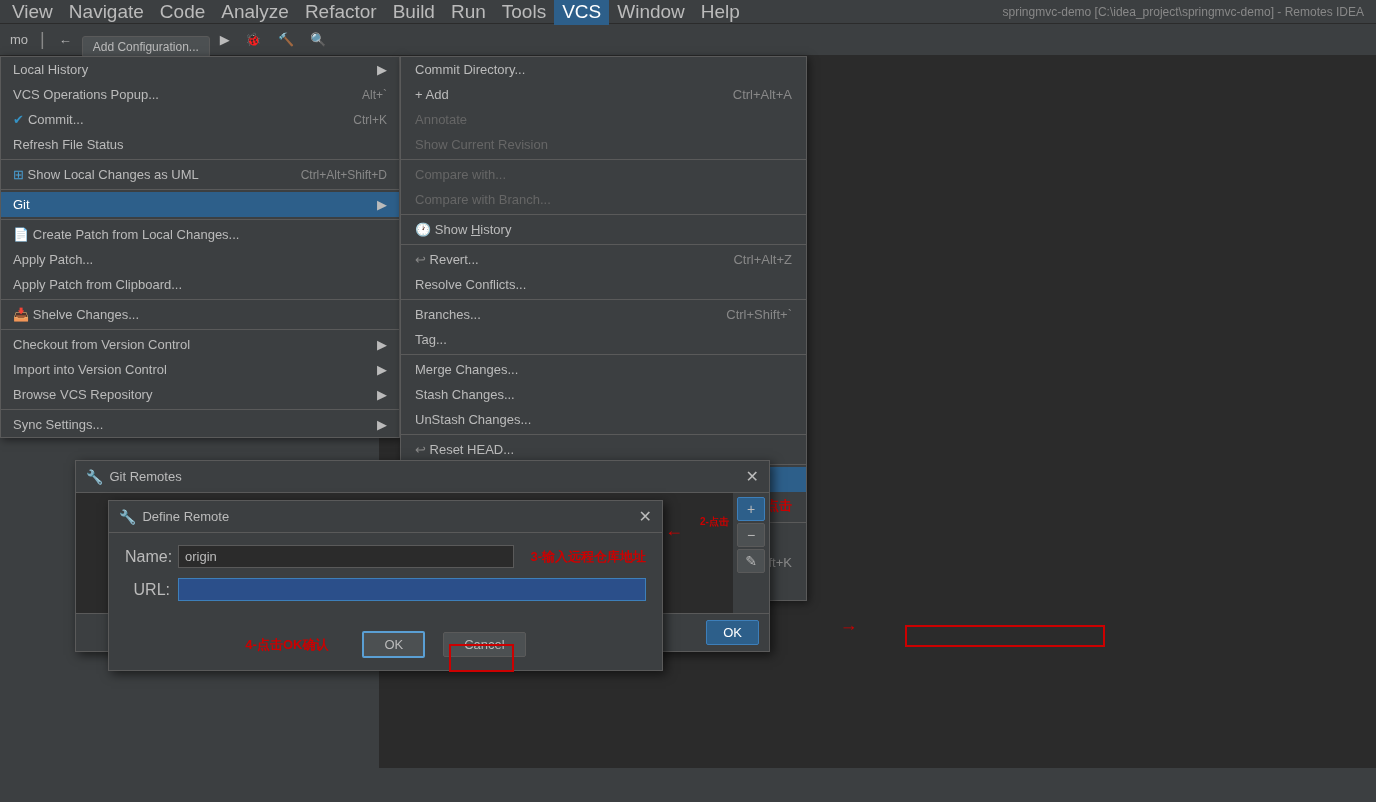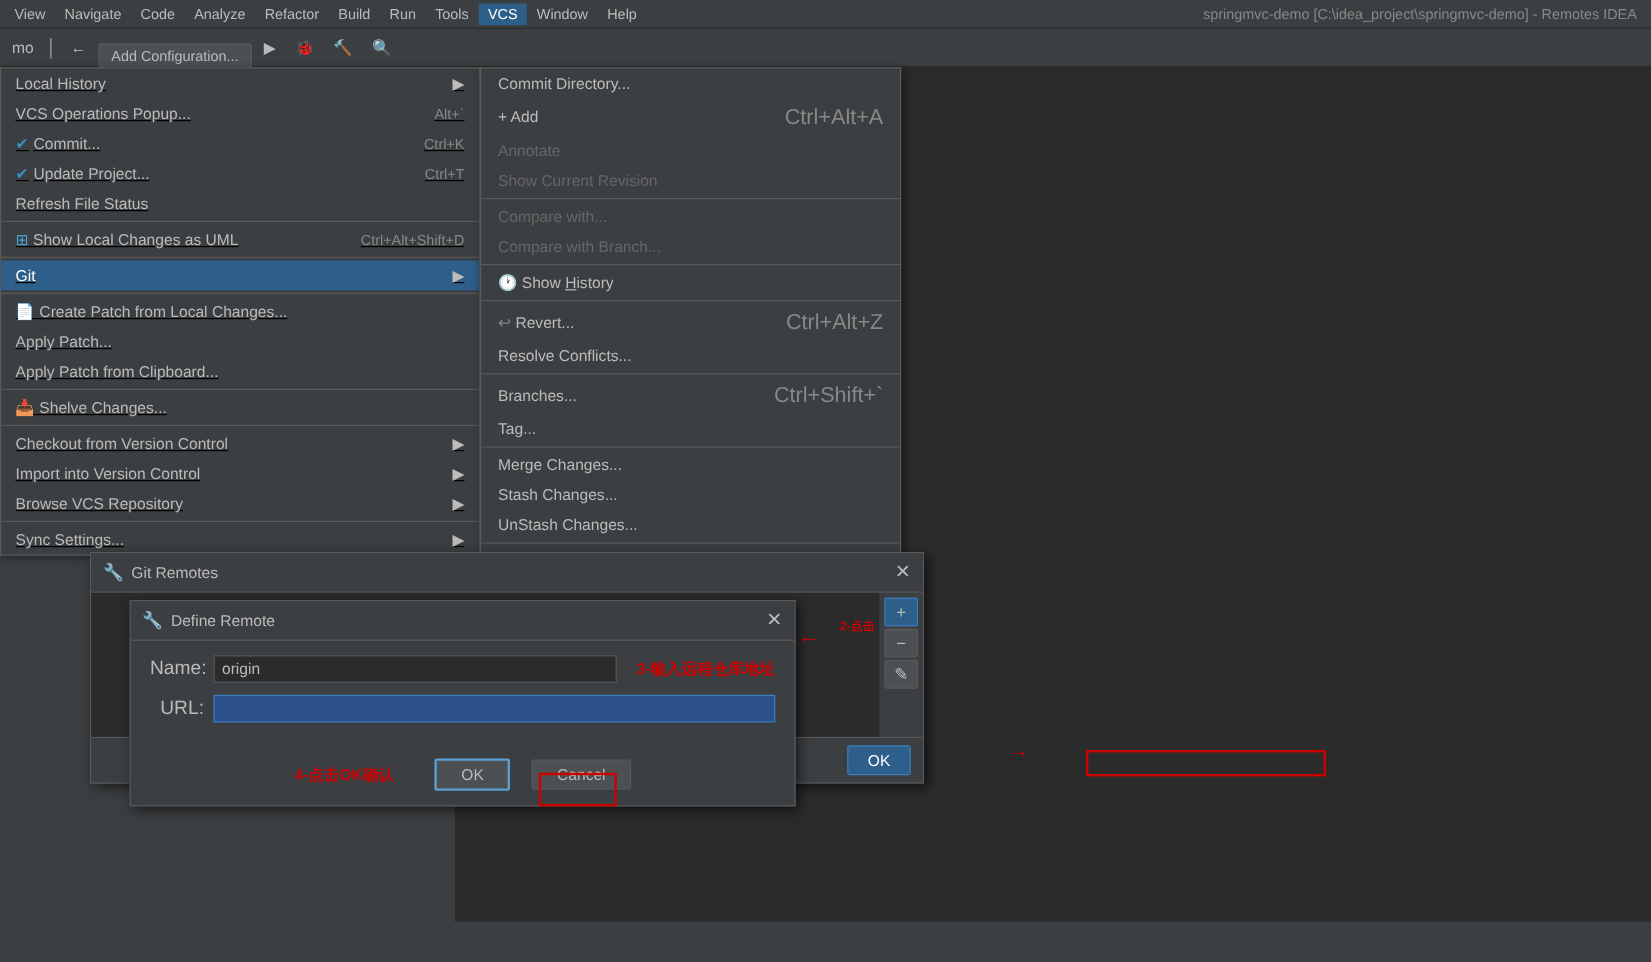--- a/index.html
+++ b/index.html
@@ -19,21 +19,21 @@
       display: flex;
       align-items: center;
       height: 24px;
       padding: 0 4px;
       border-bottom: 1px solid #2b2b2b;
     }
     .menu-item {
       color: #bbbbbb;
       padding: 2px 8px;
       cursor: pointer;
-      font-size: 12px;
+      font-size: 19px;
     }
     .menu-item.active { background: #2d5f8a; color: white; }
 
     
     .toolbar {
       background: #3c3f41;
       display: flex;
       align-items: center;
       height: 32px;
       padding: 0 6px;
@@ -119,21 +119,20 @@
     
     .vcs-menu {
       position: absolute;
       top: 0;
       left: 380px;
       width: 400px;
       background: #3c3f41;
       border: 1px solid #5a5a5a;
       box-shadow: 2px 2px 8px rgba(0,0,0,0.5);
       z-index: 100;
-      text-decoration: underline;
     }
     .vcs-menu-item {
       padding: 5px 12px;
       color: #bbbbbb;
       cursor: pointer;
       display: flex;
       align-items: center;
       justify-content: space-between;
       font-size: 13px;
     }
@@ -158,21 +157,21 @@
       padding: 5px 14px;
       color: #bbbbbb;
       cursor: pointer;
       display: flex;
       align-items: center;
       justify-content: space-between;
       font-size: 13px;
     }
     .git-submenu-item.highlighted { background: #2d5f8a; color: white; }
     .git-submenu-item.disabled { color: #666666; cursor: default; }
-    .git-submenu-item .shortcut { color: #888888; font-size: 18px; }
+    .git-submenu-item .shortcut { color: #888888; font-size: 13px; }
     .git-submenu-separator { height: 1px; background: #5a5a5a; margin: 2px 0; }
 
     
     .git-remotes-dialog {
       position: absolute;
       top: 460px;
       left: 75px;
       width: 695px;
       background: #3c3f41;
       border: 1px solid #5a5a5a;
@@ -421,24 +420,20 @@
     </div>
     <div class="vcs-menu-item">
       <span>VCS Operations Popup...</span>
         <span class="shortcut">Alt+`</span>
     </div>
     <div class="vcs-menu-item">
       <span><span class="checkmark">✔</span>Commit...</span>
         <span class="shortcut">Ctrl+K</span>
     </div>
     <div class="vcs-menu-item">
-      <span><span class="checkmark">✔</span>Update Project...</span>
-        <span class="shortcut">Ctrl+T</span>
-    </div>
-    <div class="vcs-menu-item">
       <span>Refresh File Status</span>
     </div>
     <div class="vcs-menu-separator"></div>
     <div class="vcs-menu-item">
       <span><span style="color:#4a9fd4;">⊞</span> Show Local Changes as UML</span>
         <span class="shortcut">Ctrl+Alt+Shift+D</span>
     </div>
     <div class="vcs-menu-separator"></div>
     <div class="vcs-menu-item highlighted">
       <span>Git</span>
@@ -471,21 +466,21 @@
       <span>Browse VCS Repository</span>
         <span class="arrow">▶</span>
     </div>
     <div class="vcs-menu-separator"></div>
     <div class="vcs-menu-item">
       <span>Sync Settings...</span>
         <span class="arrow">▶</span>
     </div>
   </div>
 
-  <div class="git-submenu" style="top:0; left:400px; width:351px;">
+  <div class="git-submenu" style="top:0; left:400px; width:407px;">
     <div class="git-submenu-item">
       <span>Commit Directory...</span>
     </div>
     <div class="git-submenu-item">
       <span>+ Add</span>
         <span class="shortcut">Ctrl+Alt+A</span>
     </div>
     <div class="git-submenu-item disabled">
       <span>Annotate</span>
     </div>

